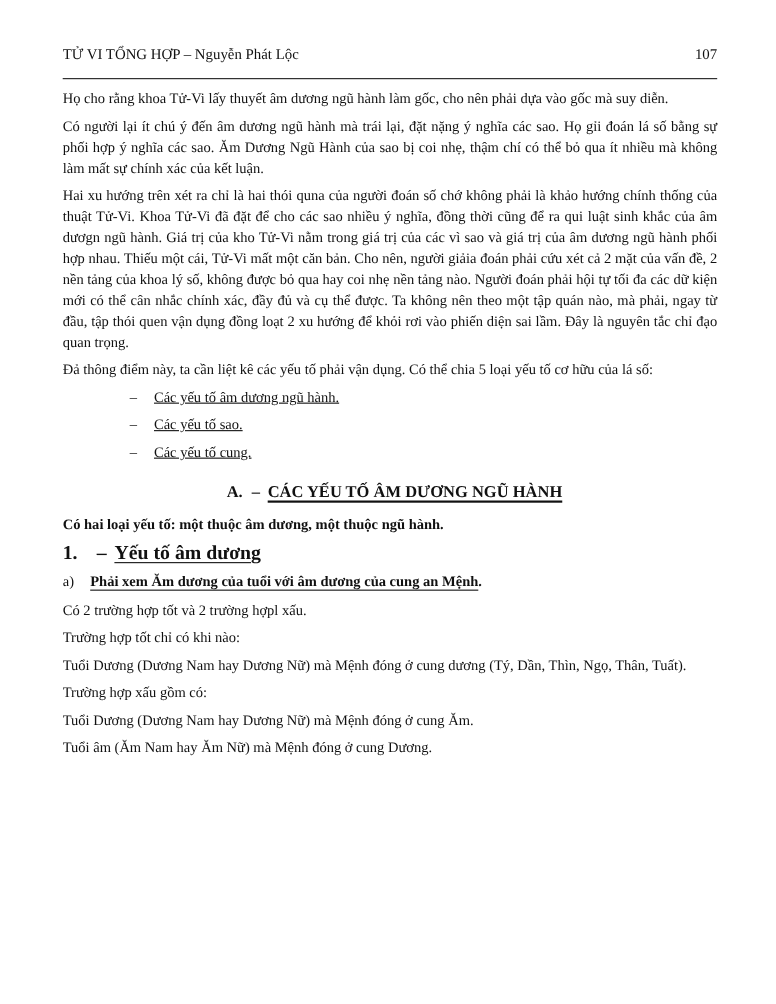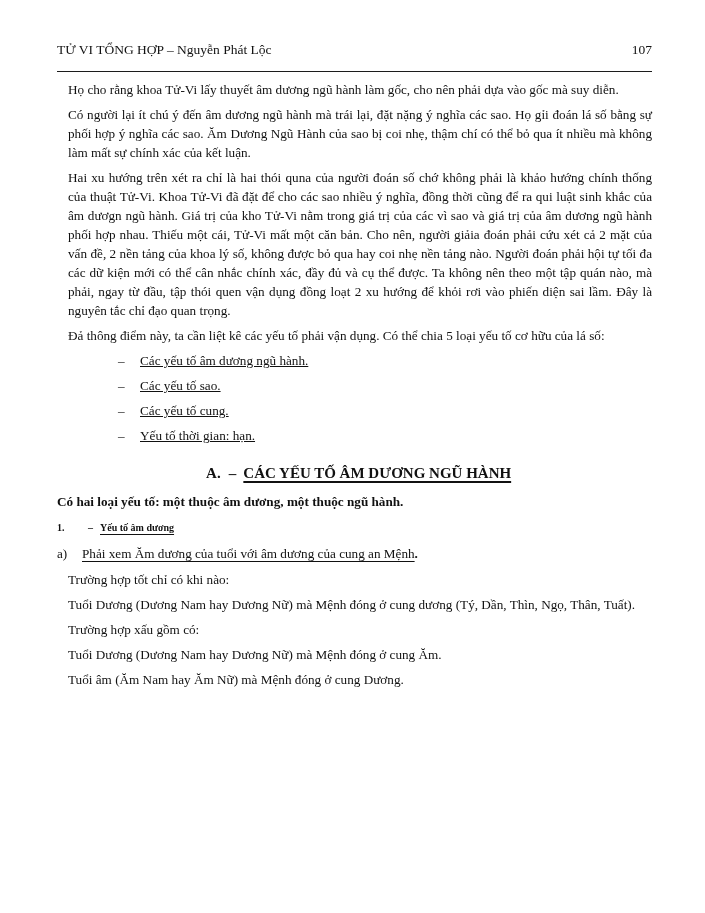--- a/index.html
+++ b/index.html
@@ -21,21 +21,21 @@
     align-items: baseline;
     font-size: 13.5px;
     line-height: 16px;
   }
   .head-rule {
     border: none;
     border-top: 1.6px solid #1c1c1c;
     margin: 13px 0 8px 0;
   }
   p.body-par {
-    margin: 0 0 6px 11px;
+    margin: 0 0 6px 0;
     text-align: justify;
   }
   p.body-par-left {
     margin: 0 0 6px 0;
     text-align: justify;
     font-weight: bold;
   }
   .dash-list { margin: 2px 0 0 0; }
   .dash-item {
     padding-left: 61px;
@@ -51,34 +51,34 @@
     font-size: 15px;
     line-height: 20px;
     font-weight: bold;
     text-align: center;
   }
   .sec-a .sec-label { display: inline-block; width: 31px; }
   .sec-a .sec-dash { margin-right: 7px; }
   .sec-a .sec-title { text-decoration: underline; text-underline-offset: 3px; text-decoration-thickness: 1.5px; }
   .sec-1 {
     margin: 7px 0 7px 0;
-    font-size: 10px;
+    font-size: 18px;
     line-height: 19px;
     font-weight: bold;
   }
   .sec-1 .sec-label { display: inline-block; width: 31px; }
   .sec-1 .sec-dash { margin-right: 7px; }
   .sec-1 .sec-title { text-decoration: underline; text-underline-offset: 3px; }
   .item-a {
     margin: 0 0 7px 0;
     font-size: 13.2px;
     line-height: 19px;
   }
   .item-a .item-label { display: inline-block; width: 25px; font-weight: normal; }
-  .item-a .item-title { font-weight: normal; text-decoration: underline; text-underline-offset: 3px; }
+  .item-a .item-title { font-weight: bold; text-decoration: underline; text-underline-offset: 3px; }
   .item-a .item-suffix { font-weight: bold; }
 </style>
 </head>
 <body>
 
 <div class="page">
 
   <div class="running-head">
     <span>TỬ VI TỔNG HỢP – Nguyễn Phát Lộc</span>
     <span>107</span>
@@ -94,38 +94,36 @@
   <div class="dash-list">
     <div class="dash-item">
       <span class="dash">–</span><span>Các yếu tố âm dương ngũ hành.</span>
     </div>
     <div class="dash-item">
       <span class="dash">–</span><span>Các yếu tố sao.</span>
     </div>
     <div class="dash-item">
       <span class="dash">–</span><span>Các yếu tố cung.</span>
     </div>
-    <div class="dash-item">
-      <span class="dash">–</span><span>Yếu tố thời gian: hạn.</span>
-    </div>
   </div>
 
   <div class="sec-a">
     <span class="sec-label">A.</span><span class="sec-dash">–</span><span class="sec-title">CÁC YẾU TỐ ÂM DƯƠNG NGŨ HÀNH</span>
   </div>
 
   <p class="body-par-left">Có hai loại yếu tố: một thuộc âm dương, một thuộc ngũ hành.</p>
 
   <div class="sec-1">
     <span class="sec-label">1.</span><span class="sec-dash">–</span><span class="sec-title">Yếu tố âm dương</span>
   </div>
 
   <div class="item-a">
     <span class="item-label">a)</span><span class="item-title">Phải xem Ăm dương của tuổi với âm dương của cung an Mệnh</span><span class="item-suffix">.</span>
   </div>
 
+  <p class="body-par">Có 2 trường hợp tốt và 2 trường hợpl xấu.</p>
   <p class="body-par">Trường hợp tốt chỉ có khi nào:</p>
   <p class="body-par">Tuổi Dương (Dương Nam hay Dương Nữ) mà Mệnh đóng ở cung dương (Tý, Dần, Thìn, Ngọ, Thân, Tuất).</p>
   <p class="body-par">Trường hợp xấu gồm có:</p>
   <p class="body-par">Tuổi Dương (Dương Nam hay Dương Nữ) mà Mệnh đóng ở cung Ăm.</p>
   <p class="body-par">Tuổi âm (Ăm Nam hay Ăm Nữ) mà Mệnh đóng ở cung Dương.</p>
 
 </div>
 
 </body></html>

